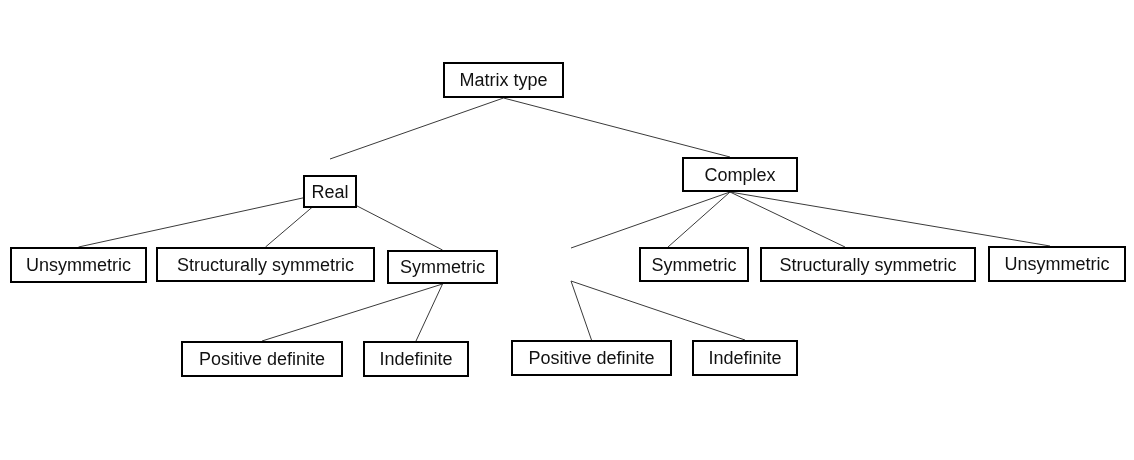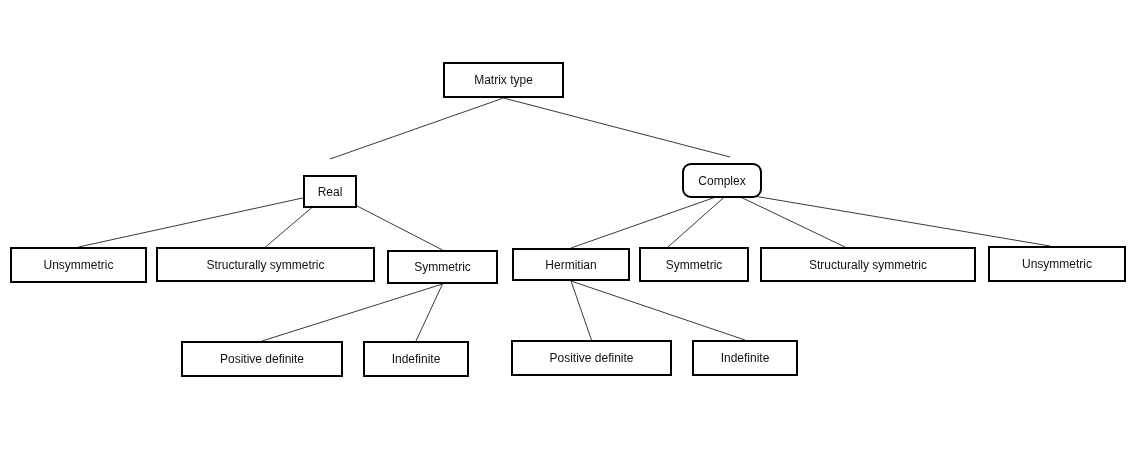--- a/index.html
+++ b/index.html
@@ -22,21 +22,21 @@
     width: 1134px;
     height: 460px;
     pointer-events: none;
   }
   .node {
     position: absolute;
     box-sizing: border-box;
     border: 2px solid #000000;
     background: #ffffff;
     color: #111111;
-    font-size: 12px;
+    font-size: 18px;
     line-height: 1;
     display: flex;
     align-items: center;
     justify-content: center;
     white-space: nowrap;
   }
 </style>
 </head>
 <body>
 
@@ -52,25 +52,24 @@
       <line x1="730" y1="192" x2="571" y2="248" stroke="#3a3a3a" stroke-width="1"></line>
       <line x1="730" y1="192" x2="668" y2="247" stroke="#3a3a3a" stroke-width="1"></line>
       <line x1="730" y1="192" x2="845" y2="247" stroke="#3a3a3a" stroke-width="1"></line>
       <line x1="730" y1="192" x2="1050" y2="246" stroke="#3a3a3a" stroke-width="1"></line>
       <line x1="571" y1="281" x2="591.5" y2="340" stroke="#3a3a3a" stroke-width="1"></line>
       <line x1="571" y1="281" x2="745" y2="340" stroke="#3a3a3a" stroke-width="1"></line>
     </svg>
 
   <div class="node" style="left: 443px; top: 62px; width: 121px; height: 36px;">Matrix type</div>
   <div class="node" style="left: 303px; top: 159px; width: 54px; height: 33px; margin-top: 16px;">Real</div>
-  <div class="node" style="left: 682px; top: 163px; width: 80px; height: 35px; border-radius: 9px;">Complex</div>
+  <div class="node" style="left: 682px; top: 157px; width: 116px; height: 35px;">Complex</div>
   <div class="node" style="left: 10px; top: 247px; width: 137px; height: 36px;">Unsymmetric</div>
   <div class="node" style="left: 156px; top: 247px; width: 219px; height: 35px;">Structurally symmetric</div>
   <div class="node" style="left: 387px; top: 250px; width: 111px; height: 34px;">Symmetric</div>
-  <div class="node" style="left: 512px; top: 248px; width: 118px; height: 33px;">Hermitian</div>
   <div class="node" style="left: 639px; top: 247px; width: 110px; height: 35px;">Symmetric</div>
   <div class="node" style="left: 760px; top: 247px; width: 216px; height: 35px;">Structurally symmetric</div>
   <div class="node" style="left: 988px; top: 246px; width: 138px; height: 36px;">Unsymmetric</div>
   <div class="node" style="left: 181px; top: 341px; width: 162px; height: 36px;">Positive definite</div>
   <div class="node" style="left: 363px; top: 341px; width: 106px; height: 36px;">Indefinite</div>
   <div class="node" style="left: 511px; top: 340px; width: 161px; height: 36px;">Positive definite</div>
   <div class="node" style="left: 692px; top: 340px; width: 106px; height: 36px;">Indefinite</div>
 </div>
 
 </body></html>

